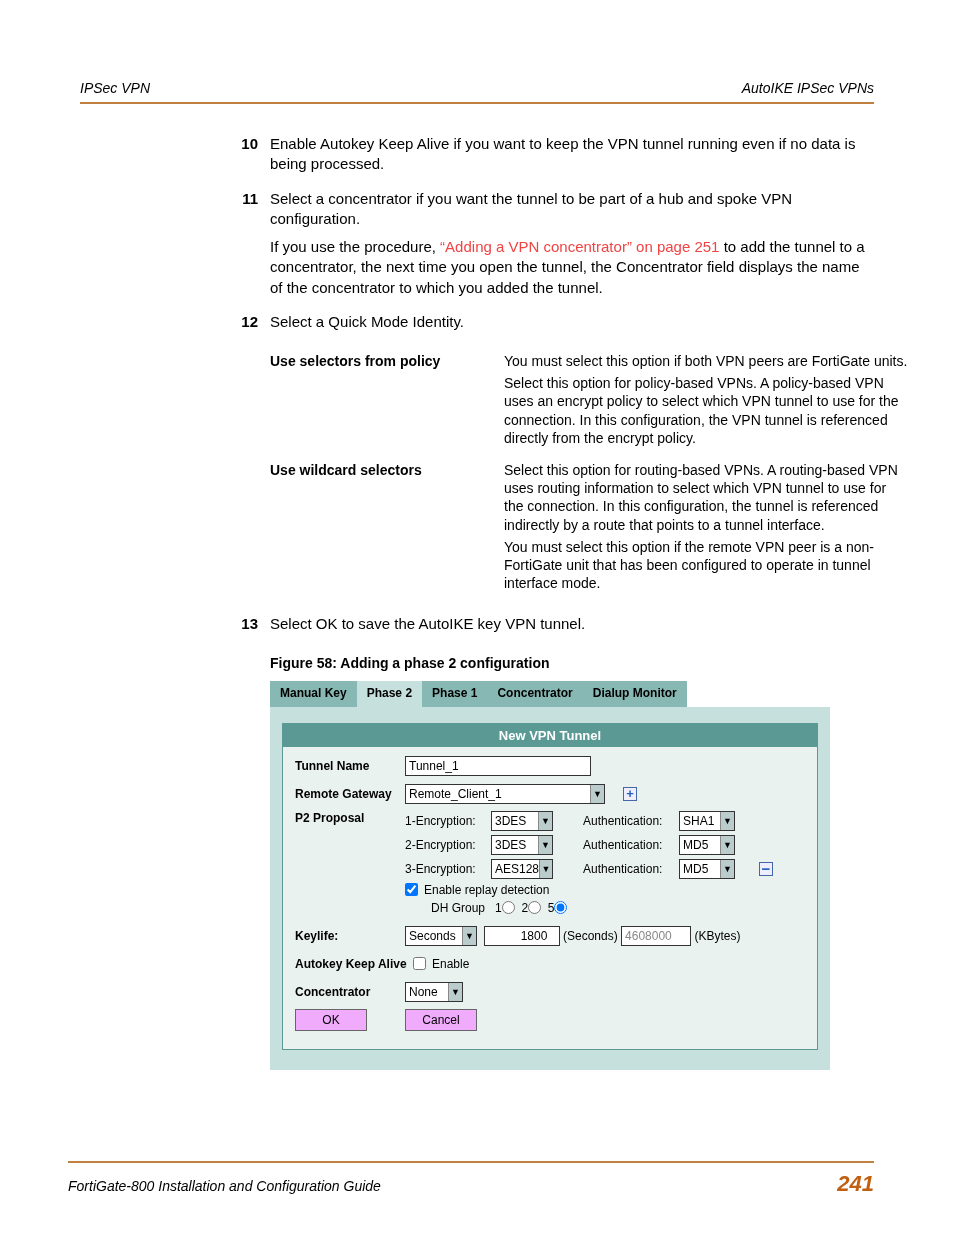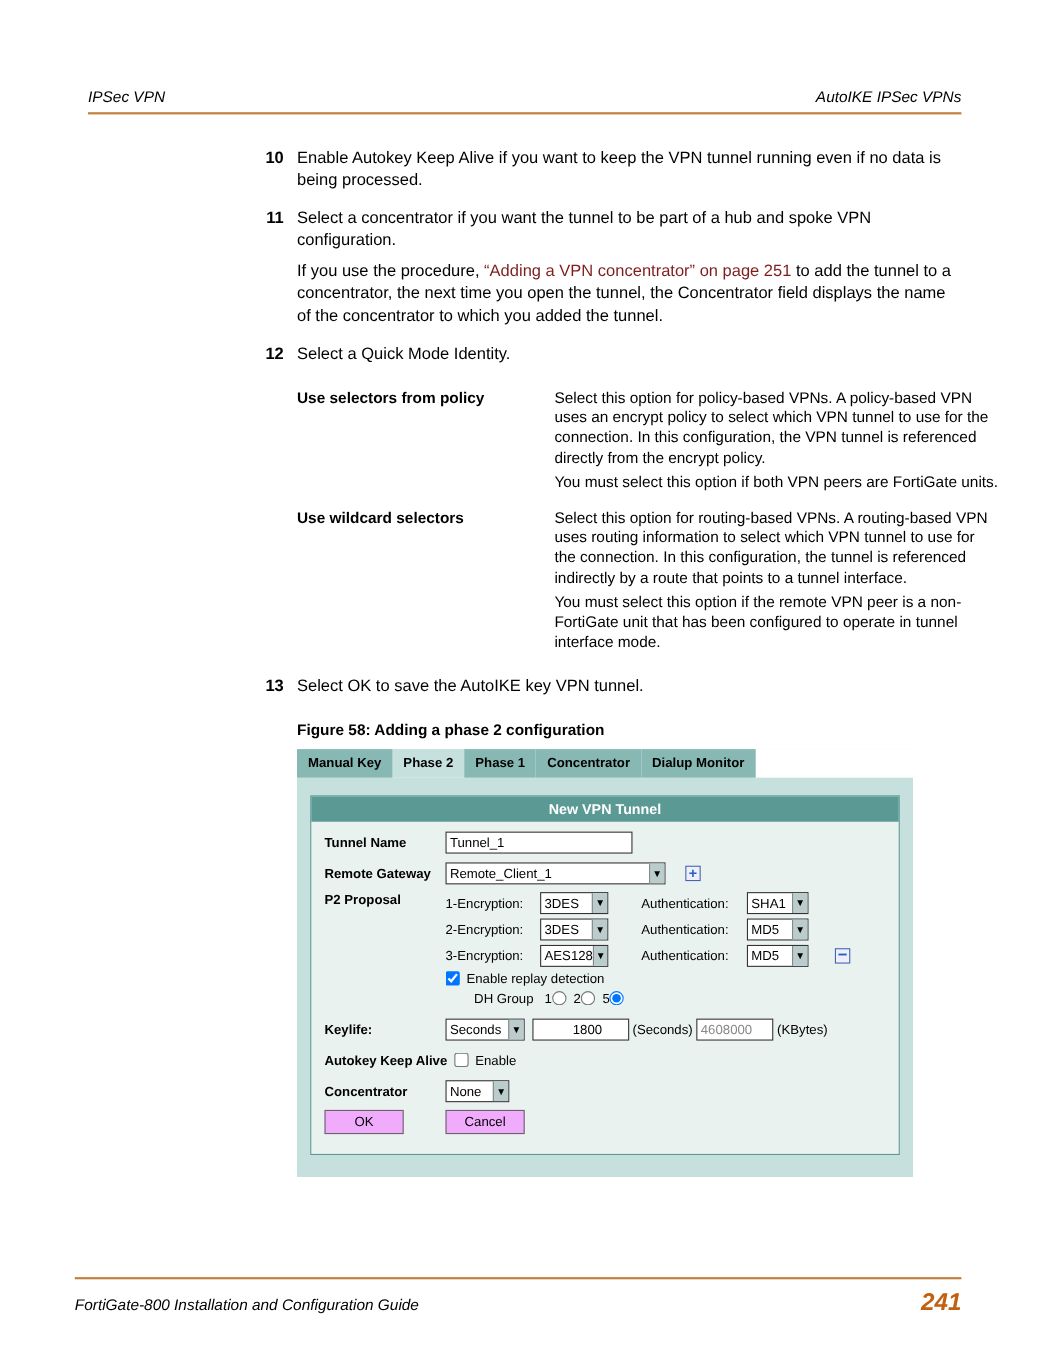--- a/index.html
+++ b/index.html
@@ -5,21 +5,21 @@
   * { box-sizing: border-box; margin: 0; padding: 0; }
   html, body { width: 954px; background: #fff; font-family: Arial, Helvetica, sans-serif; color: #000; }
   .page { width: 954px; height: 1235px; position: relative; padding: 80px 80px 0 80px; }
   .header-row { display: flex; justify-content: space-between; font-style: italic; font-size: 14px; margin-bottom: 6px; }
   .header-rule { border: none; border-top: 2px solid #c08040; margin-bottom: 30px; }
   .content { padding-left: 155px; }
   .step { display: flex; margin-bottom: 6px; font-size: 15px; line-height: 1.35; }
   .step-num { width: 35px; flex-shrink: 0; font-weight: bold; text-align: right; padding-right: 12px; }
   .step-body { flex: 1; }
   .step-body p { margin-bottom: 8px; }
-  .link { color: #7f1d1d; }
+  .link { color: #ef4444; }
   .qm-table { width: 100%; margin: 12px 0 18px 0; font-size: 14px; line-height: 1.3; }
   .qm-row { display: flex; margin-bottom: 10px; gap: 24px; }
   .qm-label { width: 210px; flex-shrink: 0; font-weight: bold; }
   .qm-desc { flex: 1; }
   .qm-desc p { margin-bottom: 4px; }
   .fig-caption { font-weight: bold; font-size: 14px; margin: 12px 0 10px 0; }
   
   .ui-panel { width: 560px; background: #c5e0dd; font-family: "Trebuchet MS", Verdana, sans-serif; font-size: 12px; color: #000; }
   .tabs { display: flex; height: 26px; background: #fff; }
   .tab { padding: 5px 10px; font-weight: bold; font-size: 12px; position: relative; }
@@ -83,22 +83,22 @@
       <div class="step-num">12</div>
       <div class="step-body">
           <p>Select a Quick Mode Identity.</p>
         </div>
     </div>
 
     <div class="qm-table" style="margin-left:35px;">
       <div class="qm-row">
         <div class="qm-label">Use selectors from policy</div>
         <div class="qm-desc">
+          <p>You must select this option if both VPN peers are FortiGate units.</p>
           <p>Select this option for policy-based VPNs. A policy-based VPN uses an encrypt policy to select which VPN tunnel to use for the connection. In this configuration, the VPN tunnel is referenced directly from the encrypt policy.</p>
-          <p>You must select this option if both VPN peers are FortiGate units.</p>
         </div>
       </div>
       <div class="qm-row">
         <div class="qm-label">Use wildcard selectors</div>
         <div class="qm-desc">
           <p>Select this option for routing-based VPNs. A routing-based VPN uses routing information to select which VPN tunnel to use for the connection. In this configuration, the tunnel is referenced indirectly by a route that points to a tunnel interface.</p>
           <p>You must select this option if the remote VPN peer is a non-FortiGate unit that has been configured to operate in tunnel interface mode.</p>
         </div>
       </div>
     </div>
@@ -121,21 +121,21 @@
           <div class="tab inactive">Concentrator</div>
           <div class="tab inactive">Dialup Monitor</div>
         </div>
         <div class="panel-body">
           <div class="inner">
             <div class="inner-title">New VPN Tunnel</div>
             <div class="form">
 
               <div class="frow">
                 <div class="flabel">Tunnel Name</div>
-                <input class="txtin" style="width: 170px;" value="Tunnel_1">
+                <input class="txtin" style="width: 186px;" value="Tunnel_1">
               </div>
 
               <div class="frow">
                 <div class="flabel">Remote Gateway</div>
                 <span class="sel" style="width:200px;">
                   <span>Remote_Client_1</span>
                   <span class="arrow">▼</span>
                 </span>
                 <span class="plus-icon">+</span>
               </div>
@@ -199,21 +199,21 @@
                 </div>
               </div>
 
               <div class="frow">
                 <div class="flabel">Keylife:</div>
                 <span class="sel" style="width:72px;">
                     <span>Seconds</span>
                     <span class="arrow">▼</span>
                   </span>
                 &nbsp;&nbsp;
-                <input class="txtin" style="width: 88px; padding-left: 36px;" value="1800">
+                <input class="txtin" style="width: 76px; padding-left: 36px;" value="1800">
                 &nbsp;
                 <span>(Seconds)</span>
                 &nbsp;
                 <input class="txtin readonly" style="width: 70px; color: rgb(136, 136, 136);" readonly="" value="4608000">
                 &nbsp;
                 <span>(KBytes)</span>
               </div>
 
               <div class="frow">
                 <div class="flabel" style="width:118px;">Autokey Keep Alive</div>

